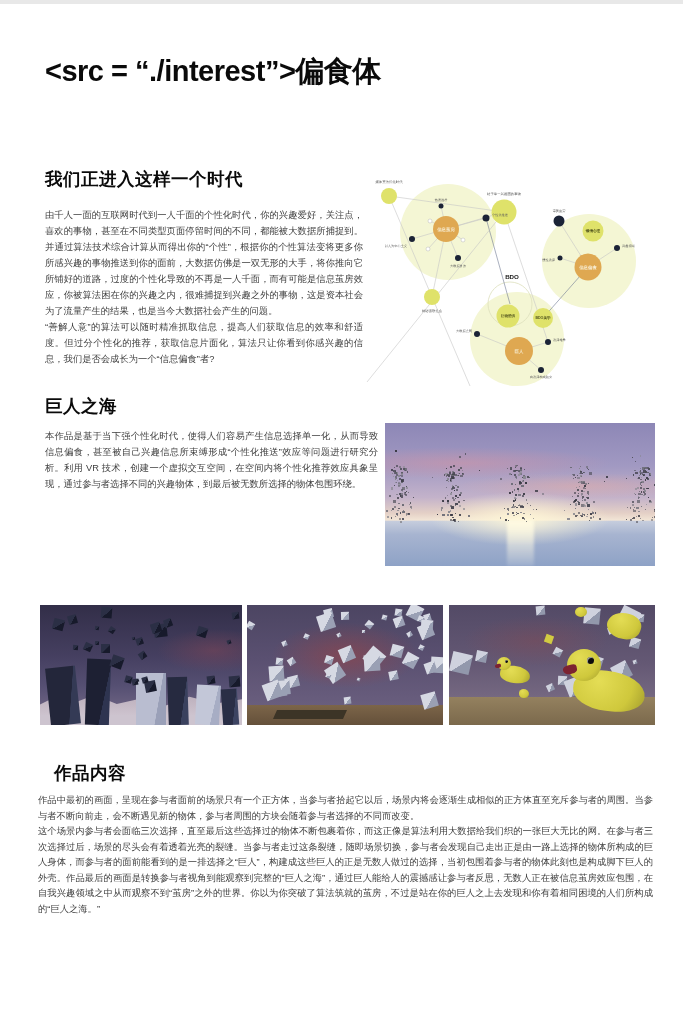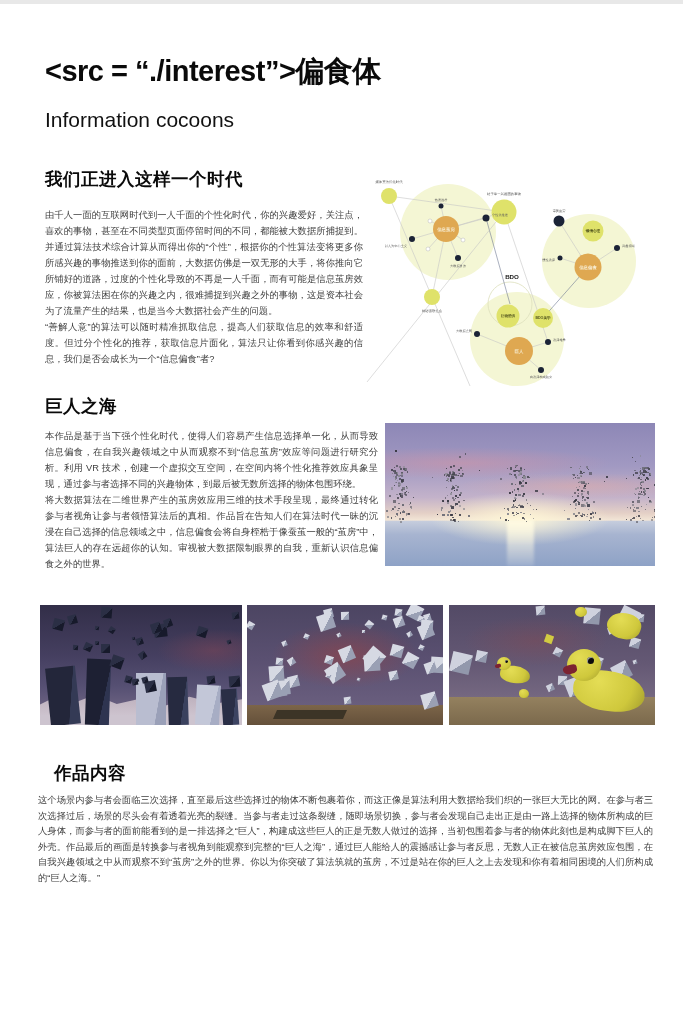--- a/index.html
+++ b/index.html
@@ -18,21 +18,20 @@
   .cube{position:absolute;}
   .px{position:absolute;}
   svg text{font-family:"Liberation Sans","DejaVu Sans",sans-serif;}
 </style>
 </head>
 <body>
 
 <div class="page">
 
   <h1 class="abs page-title" style="margin:0;">&lt;src = “./interest”&gt;偏食体</h1>
-  <h2 class="abs page-subtitle" style="margin:0;font-weight:400;">Information cocoons</h2>
 
   <div class="abs sec-heading" style="left:45px;top:163px;">我们正进入这样一个时代</div>
   <div class="abs body-text" id="era-paras">
     <p>由千人一面的互联网时代到一人千面的个性化时代，你的兴趣爱好，关注点，喜欢的事物，甚至在不同类型页面停留时间的不同，都能被大数据所捕捉到。并通过算法技术综合计算从而得出你的“个性”，根据你的个性算法变将更多你所感兴趣的事物推送到你的面前，大数据仿佛是一双无形的大手，将你推向它所铺好的道路，过度的个性化导致的不再是一人千面，而有可能是信息茧房效应，你被算法困在你的兴趣之内，很难捕捉到兴趣之外的事物，这是资本社会为了流量产生的结果，也是当今大数据社会产生的问题。</p>
     <p>“善解人意”的算法可以随时精准抓取信息，提高人们获取信息的效率和舒适度。但过分个性化的推荐，获取信息片面化，算法只让你看到你感兴趣的信息，我们是否会成长为一个“信息偏食”者?</p>
   </div>
 
   <div class="abs" id="diagram" style="left:362px;top:168px;width:318px;height:218px;"><svg viewBox="0 0 318 218" width="318" height="218">
         <circle cx="86" cy="60" r="48" fill="#f4f6d4"></circle>
         <circle cx="155" cy="167" r="47" fill="#f4f6d4"></circle>
@@ -99,22 +98,21 @@
         <circle cx="179" cy="198" r="3" fill="#1b2336"></circle>
         <text x="179" y="206" text-anchor="middle" font-size="3.2" fill="#5a5a5a">由选择构成躯壳</text>
         <circle cx="68" cy="49" r="2" fill="#ffffff" stroke="#b9b9b9" stroke-width="0.5"></circle>
         <circle cx="101" cy="68" r="2" fill="#ffffff" stroke="#b9b9b9" stroke-width="0.5"></circle>
         <circle cx="66" cy="77" r="2" fill="#ffffff" stroke="#b9b9b9" stroke-width="0.5"></circle>
         <text x="150" y="107" text-anchor="middle" font-size="6.2" fill="#1a1a1a" font-weight="600">BDO</text>
       </svg></div>
 
   <div class="abs sec-heading" style="left:45px;top:390px;">巨人之海</div>
   <div class="abs body-text" id="concept-paras">
-    <p>本作品是基于当下强个性化时代，使得人们容易产生信息选择单一化，从而导致信息偏食，在自我兴趣领域之中从而观察不到“信息茧房”效应等问题进行研究分析。利用 VR 技术，创建一个虚拟交互空间，在空间内将个性化推荐效应具象呈现，通过参与者选择不同的兴趣物体，到最后被无数所选择的物体包围环绕。</p>
-    <p>将大数据算法在二维世界产生的茧房效应用三维的技术手段呈现，最终通过转化参与者视角让参与者领悟算法后的真相。作品旨在告知人们在算法时代一昧的沉浸在自己选择的信息领域之中，信息偏食会将自身桎梏于像蚕茧一般的“茧房”中，算法巨人的存在远超你的认知。审视被大数据限制眼界的自我，重新认识信息偏食之外的世界。</p>
+    <p>本作品是基于当下强个性化时代，使得人们容易产生信息选择单一化，从而导致信息偏食，甚至被自己兴趣信息所束缚形成“个性化推送”效应等问题进行研究分析。利用 VR 技术，创建一个虚拟交互空间，在空间内将个性化推荐效应具象呈现，通过参与者选择不同的兴趣物体，到最后被无数所选择的物体包围环绕。</p>
   </div>
 
   <div class="abs img-frame" id="concept-img" style="left:385px;top:419px;width:270px;height:143px;">
       <div class="px" style="inset: 0px; background: radial-gradient(46% 26% at 50% 67%, rgba(255, 247, 215, 0.95), rgba(255, 247, 215, 0) 72%), radial-gradient(80% 16% at 28% 28%, rgba(224, 148, 158, 0.45), rgba(224, 148, 158, 0) 70%), radial-gradient(64% 13% at 72% 44%, rgba(236, 172, 158, 0.42), rgba(236, 172, 158, 0) 70%), linear-gradient(rgb(141, 135, 182) 0%, rgb(161, 153, 194) 30%, rgb(195, 178, 202) 52%, rgb(228, 208, 198) 63%, rgb(242, 229, 214) 68%, rgb(198, 205, 221) 68.6%, rgb(167, 180, 208) 78%, rgb(142, 162, 198) 100%);"></div>
       <div class="px" style="left: 45%; width: 10%; top: 68%; bottom: 0px; filter: blur(1.5px); background: linear-gradient(rgba(255, 250, 225, 0.95), rgba(255, 255, 255, 0.12));"></div>
       <div class="px" style="inset: 0px;">
         <i style="position: absolute; left: 21.7px; top: 48px; width: 1.5px; height: 1.5px; background: rgb(58, 58, 68); opacity: 0.67;"></i>
         <i style="position: absolute; left: 18.3px; top: 42.8px; width: 2.2px; height: 2.2px; background: rgb(135, 135, 143); opacity: 0.55;"></i>
         <i style="position: absolute; left: 4px; top: 72px; width: 2.3px; height: 2.3px; background: rgb(58, 58, 68); opacity: 0.55;"></i>
         <i style="position: absolute; left: 16.1px; top: 48.9px; width: 2.3px; height: 2.3px; background: rgb(82, 82, 92); opacity: 0.86;"></i>
@@ -701,16 +699,17 @@
         <div class="px" style="left: -1.68px; top: 6.72px; width: 5.88px; height: 3.78px; background: rgb(124, 35, 49); border-radius: 40% 30% 40% 50%; transform: rotate(-12deg);"></div>
       </div>
       <div class="px" style="left: 158px; top: 8px; width: 34px; height: 26px; background: radial-gradient(circle at 35% 28%, rgb(228, 221, 85), rgb(207, 200, 60) 62%, rgb(162, 156, 45)); border-radius: 60% 45% 55% 50%; transform: rotate(18deg);"></div>
       <div class="px" style="left: 126px; top: 2px; width: 12px; height: 10px; background: radial-gradient(circle at 35% 28%, rgb(228, 221, 85), rgb(207, 200, 60) 62%, rgb(162, 156, 45)); border-radius: 50%;"></div>
       <div class="px" style="left: 96px; top: 30px; width: 8px; height: 8px; background: rgb(210, 203, 66); transform: rotate(20deg);"></div>
       <div class="px" style="left: 70px; top: 84px; width: 10px; height: 9px; background: radial-gradient(circle at 35% 28%, rgb(228, 221, 85), rgb(207, 200, 60) 62%, rgb(162, 156, 45)); border-radius: 50% 60% 50% 50%;"></div>
     </div>
 
   <div class="abs sec-heading" style="left:54px;top:757px;">作品内容</div>
   <div class="abs body-text" id="content-paras">
+    <p>作品中最初的画面，呈现在参与者面前的场景只有一个正方体，当参与者拾起它以后，场景内将会逐渐生成相似的正方体直至充斥参与者的周围。当参与者不断向前走，会不断遇见新的物体，参与者周围的方块会随着参与者选择的不同而改变。</p>
     <p>这个场景内参与者会面临三次选择，直至最后这些选择过的物体不断包裹着你，而这正像是算法利用大数据给我们织的一张巨大无比的网。在参与者三次选择过后，场景的尽头会有着透着光亮的裂缝。当参与者走过这条裂缝，随即场景切换，参与者会发现自己走出正是由一路上选择的物体所构成的巨人身体，而参与者的面前能看到的是一排选择之“巨人”，构建成这些巨人的正是无数人做过的选择，当初包围着参与者的物体此刻也是构成脚下巨人的外壳。作品最后的画面是转换参与者视角到能观察到完整的“巨人之海”，通过巨人能给人的震撼感让参与者反思，无数人正在被信息茧房效应包围，在自我兴趣领域之中从而观察不到“茧房”之外的世界。你以为你突破了算法筑就的茧房，不过是站在你的巨人之上去发现和你有着相同困境的人们所构成的“巨人之海。”</p>
   </div>
 
 </div>
 
 </body></html>

